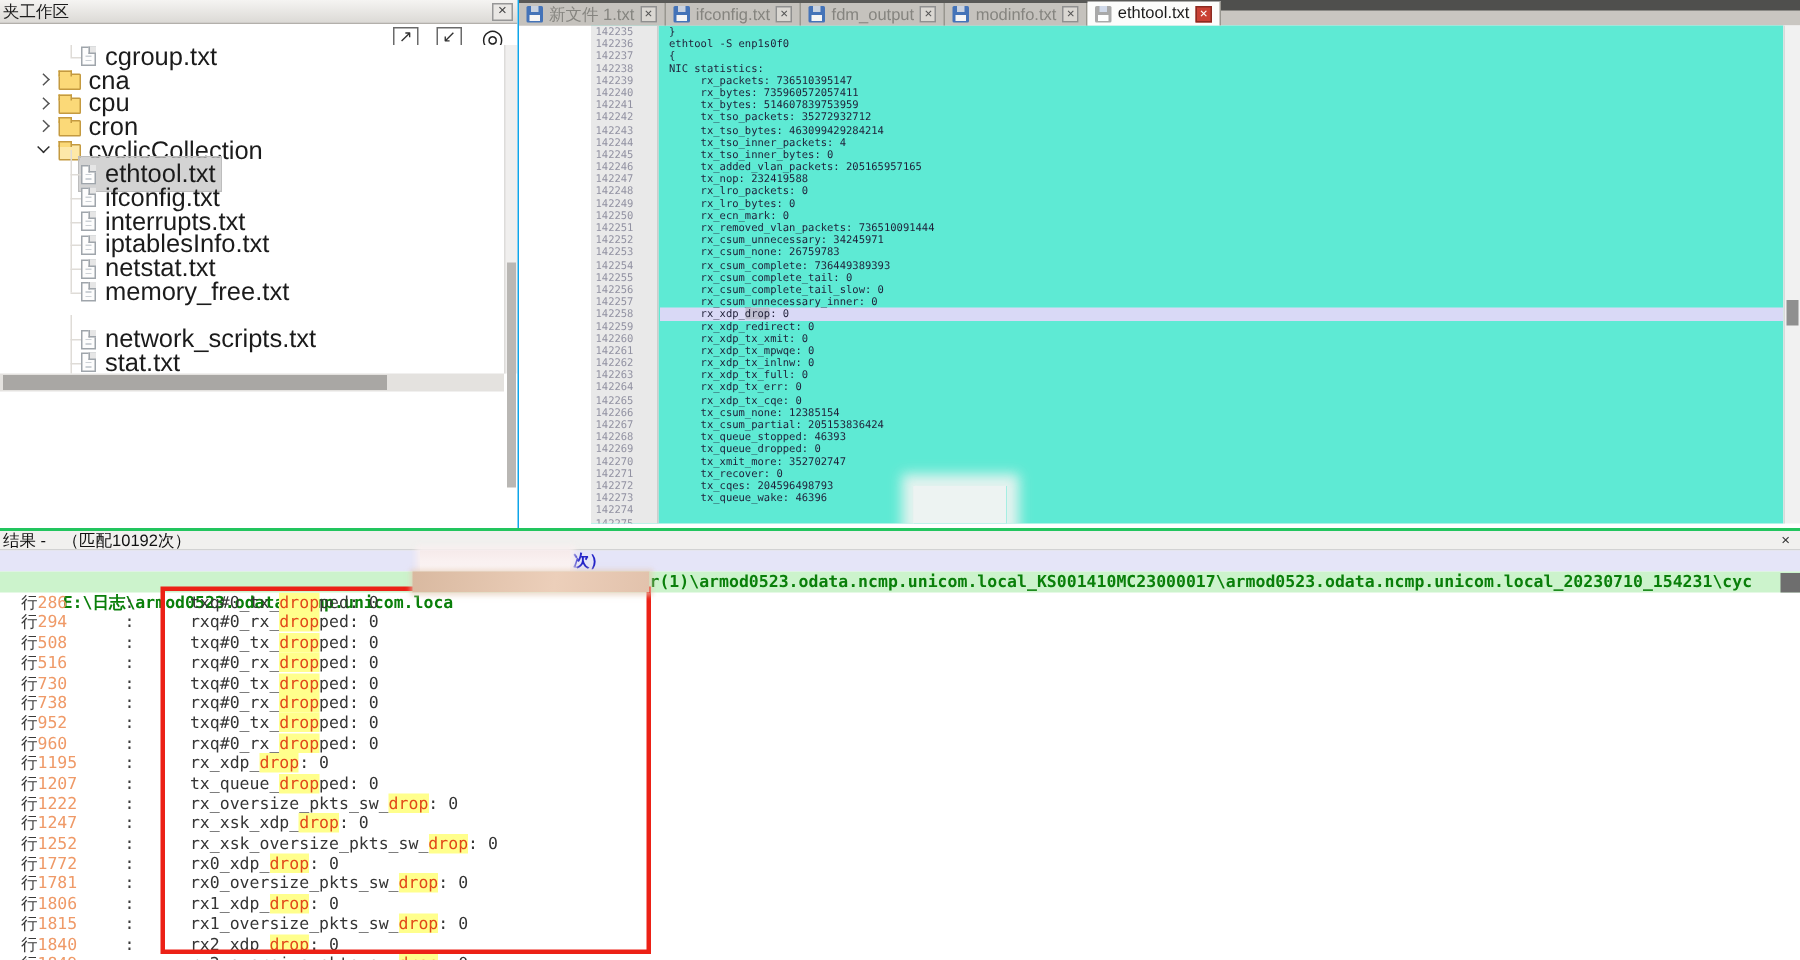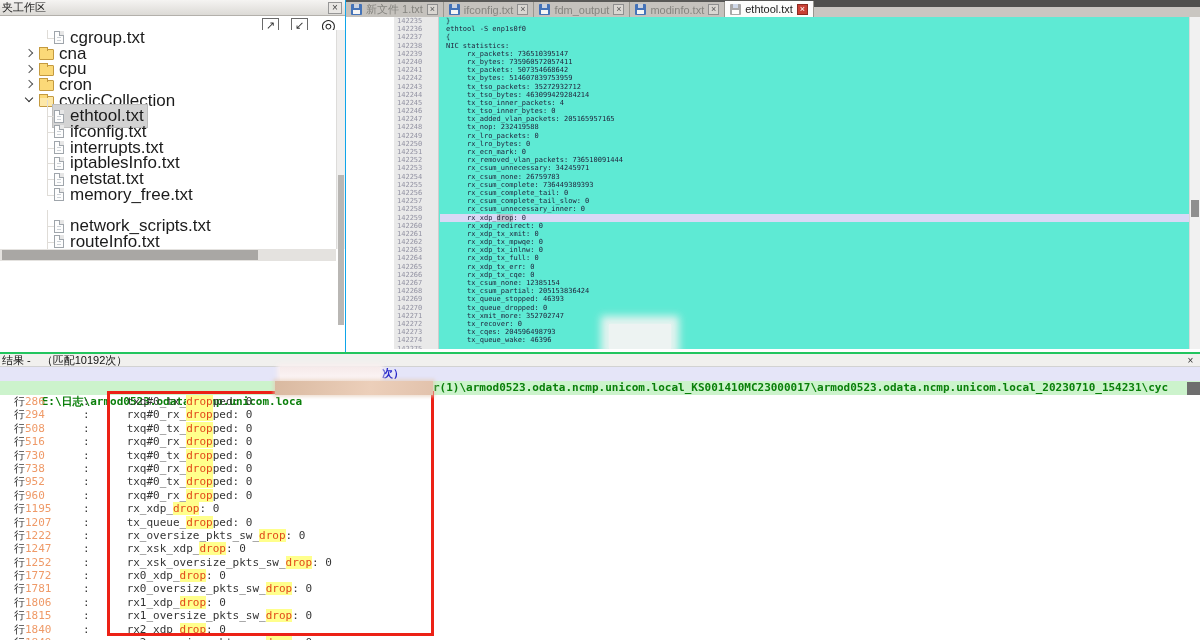--- a/index.html
+++ b/index.html
@@ -180,26 +180,20 @@
           <span class="hitbox">
             <span class="fdoc"></span>
             <span class="tlabel">memory_free.txt</span>
           </span>
         </div>
         <div class="tgap"></div>
         <div class="trow file">
           <span class="hitbox">
             <span class="fdoc"></span>
             <span class="tlabel">network_scripts.txt</span>
-          </span>
-        </div>
-        <div class="trow file">
-          <span class="hitbox">
-            <span class="fdoc"></span>
-            <span class="tlabel">routeInfo.txt</span>
           </span>
         </div>
         <div class="trow file">
           <span class="hitbox">
             <span class="fdoc"></span>
             <span class="tlabel">stat.txt</span>
           </span>
         </div>
         <div class="trow file">
           <span class="hitbox">
@@ -309,21 +303,20 @@
           <div class="lnum">142274</div>
           <div class="lnum">142275</div>
         </div>
       <div class="codecol">
           <div class="cline">}</div>
           <div class="cline">ethtool -S enp1s0f0</div>
           <div class="cline">{</div>
           <div class="cline">NIC statistics:</div>
           <div class="cline">     rx_packets: 736510395147</div>
           <div class="cline">     rx_bytes: 735960572057411</div>
-          <div class="cline">     tx_packets: 507354668642</div>
           <div class="cline">     tx_bytes: 514607839753959</div>
           <div class="cline">     tx_tso_packets: 35272932712</div>
           <div class="cline">     tx_tso_bytes: 463099429284214</div>
           <div class="cline">     tx_tso_inner_packets: 4</div>
           <div class="cline">     tx_tso_inner_bytes: 0</div>
           <div class="cline">     tx_added_vlan_packets: 205165957165</div>
           <div class="cline">     tx_nop: 232419588</div>
           <div class="cline">     rx_lro_packets: 0</div>
           <div class="cline">     rx_lro_bytes: 0</div>
           <div class="cline">     rx_ecn_mark: 0</div>

